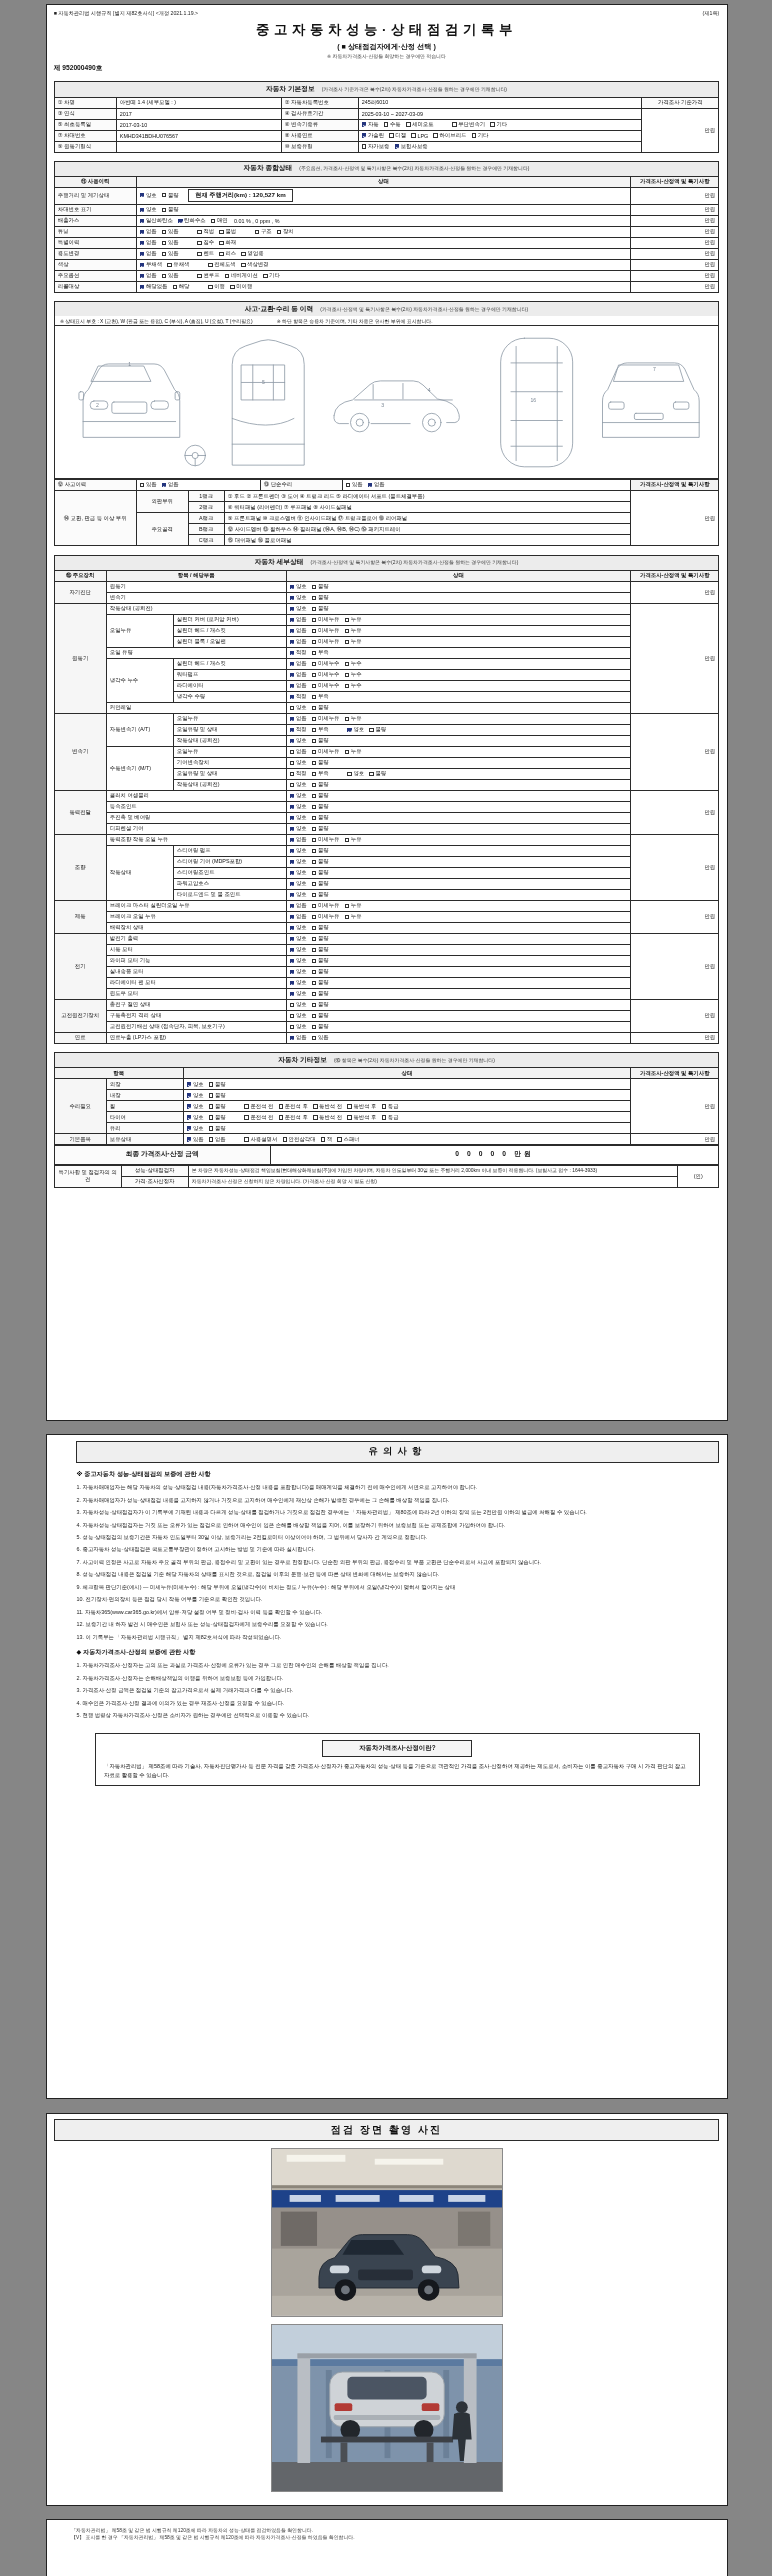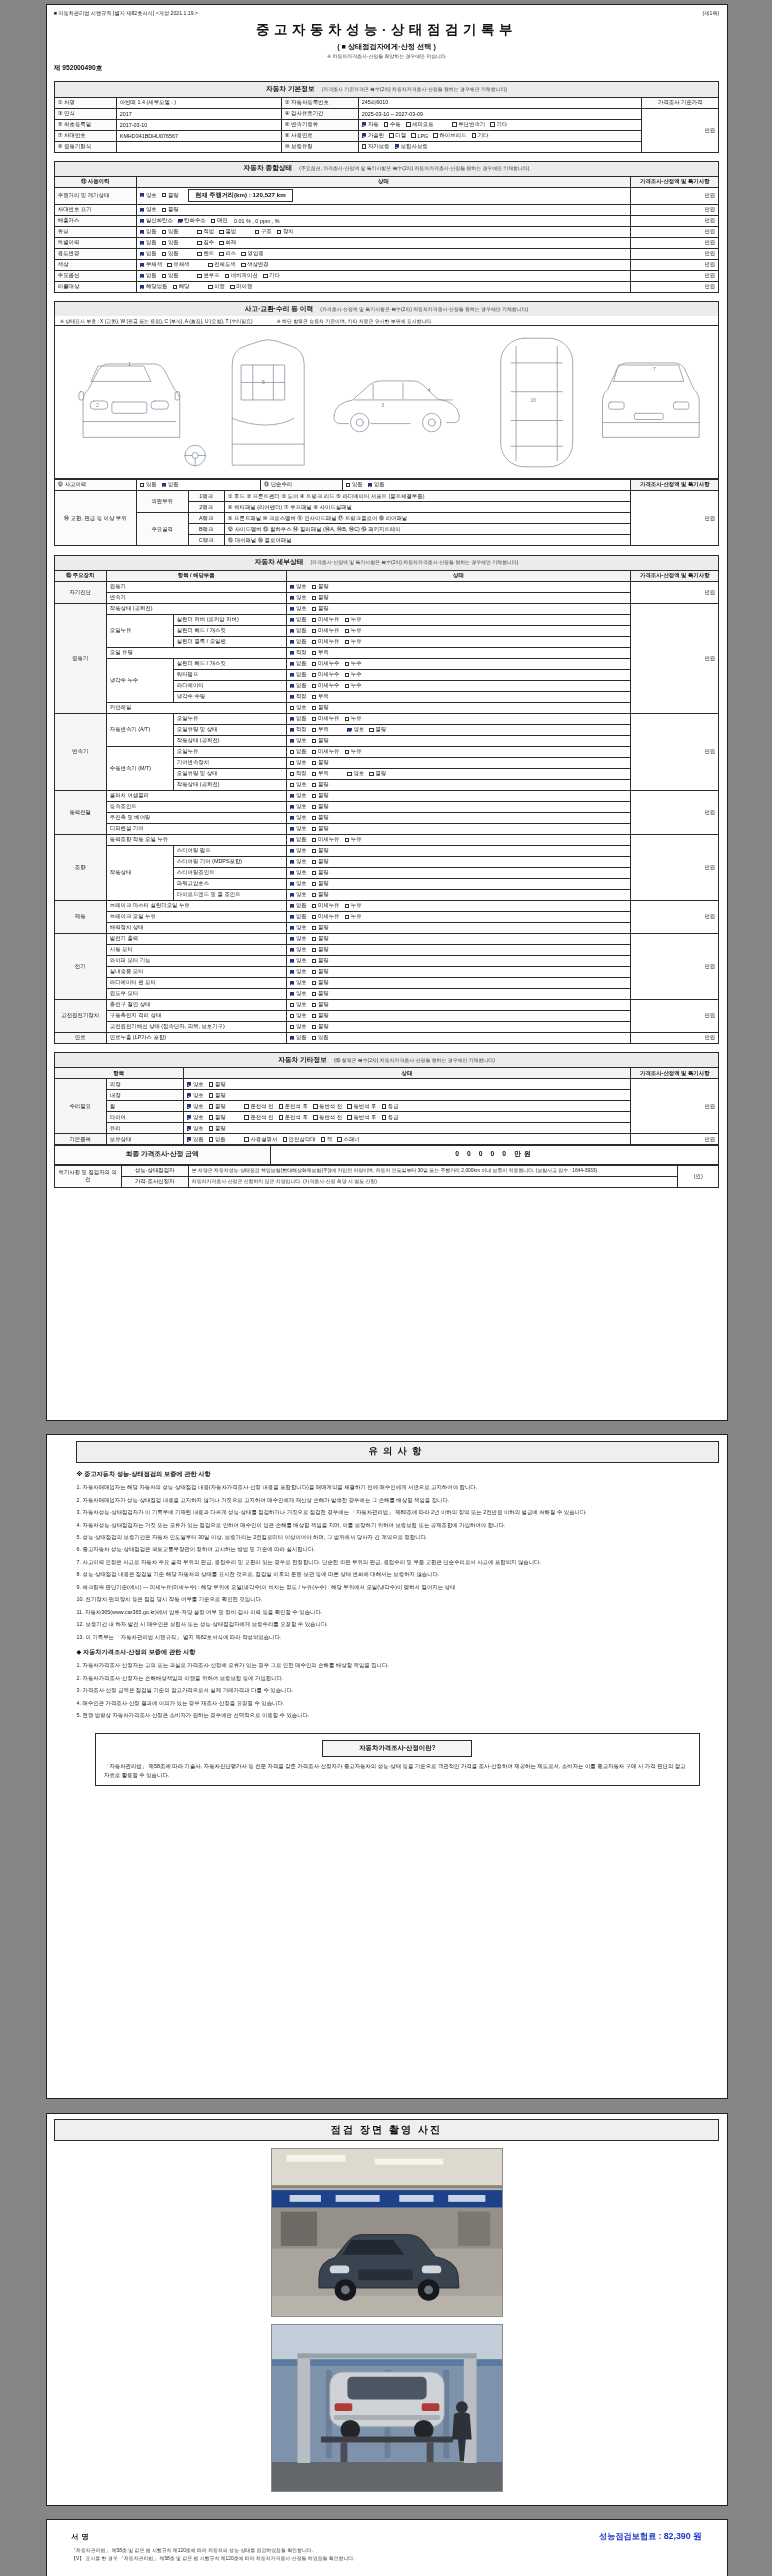--- a/index.html
+++ b/index.html
@@ -1493,25 +1493,18 @@
         </g>
         <g>
           <circle cx="388" cy="168" r="12" fill="#2c3238"></circle>
           <path d="M372,182 q16,-8 32,0 l4,52 h-12 l-4,44 h-8 l-4,-44 h-12 z" fill="#2c3238"></path>
         </g>
       </svg>
     </div>
   </div>
 
   <div class="card foot-card">
-    <div class="sign-row">
-      <span class="sign-label">서명</span>
-      <span class="fee">
-        <span>성능점검보험료 :</span>
-        <b>82,390 원</b>
-      </span>
-    </div>
     <div class="foot-line">「자동차관리법」 제58조 및 같은 법 시행규칙 제120조에 따라 자동차의 성능·상태를 점검하였음을 확인합니다.</div>
     <div class="foot-line">【V】 표시를 한 경우 「자동차관리법」 제58조 및 같은 법 시행규칙 제120조에 따라 자동차가격조사·산정을 하였음을 확인합니다.</div>
   </div>
 
 </div>
 
 
 </body></html>

